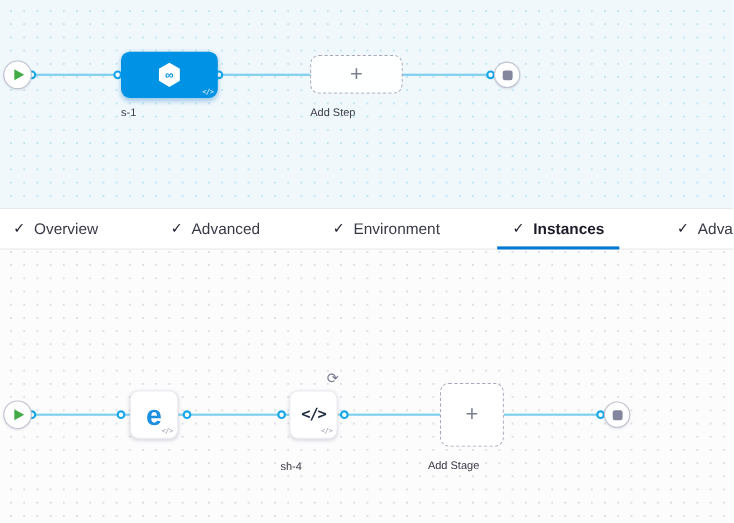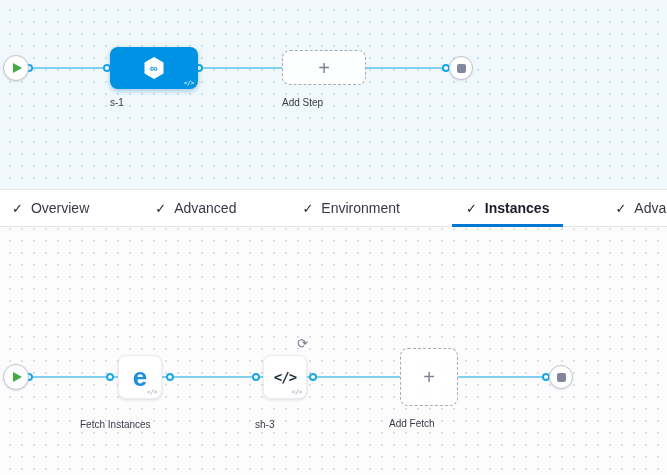--- a/index.html
+++ b/index.html
@@ -153,32 +153,31 @@
     <div class="dot" style="left:542px;top:146px;"></div>
 
     <div class="node-circle" style="left:3px;top:137px;">
       <div class="play-triangle"></div>
     </div>
 
     <div class="step-node" style="left:118px;top:128px;">
       <span class="e-icon">e</span>
       <span class="code-badge gray">&lt;/&gt;</span>
     </div>
-    <div class="node-label" style="left:80px;top:192px;width:120px;">Fetch Instances</div>
 
     <span class="loop-icon" style="left:297px;top:110px;">⟳</span>
     <div class="step-node" style="left:263px;top:128px;">
       <span class="code-icon">&lt;/&gt;</span>
       <span class="code-badge gray">&lt;/&gt;</span>
     </div>
-    <div class="node-label" style="left:255px;top:192px;width:60px;">sh-3</div>
+    <div class="node-label" style="left:255px;top:192px;width:60px;">sh-4</div>
 
     <div class="dashed-node" style="left:400px;top:121px;width:58px;height:58px;">
       <span class="plus">+</span>
     </div>
-    <div class="node-label" style="left:389px;top:191px;width:80px;">Add Fetch</div>
+    <div class="node-label" style="left:389px;top:191px;width:80px;">Add Stage</div>
 
     <div class="node-circle" style="left:549px;top:138px;width:24px;height:24px;">
       <div class="stop-square"></div>
     </div>
   </div>
 
 </div>
 
 </body></html>

